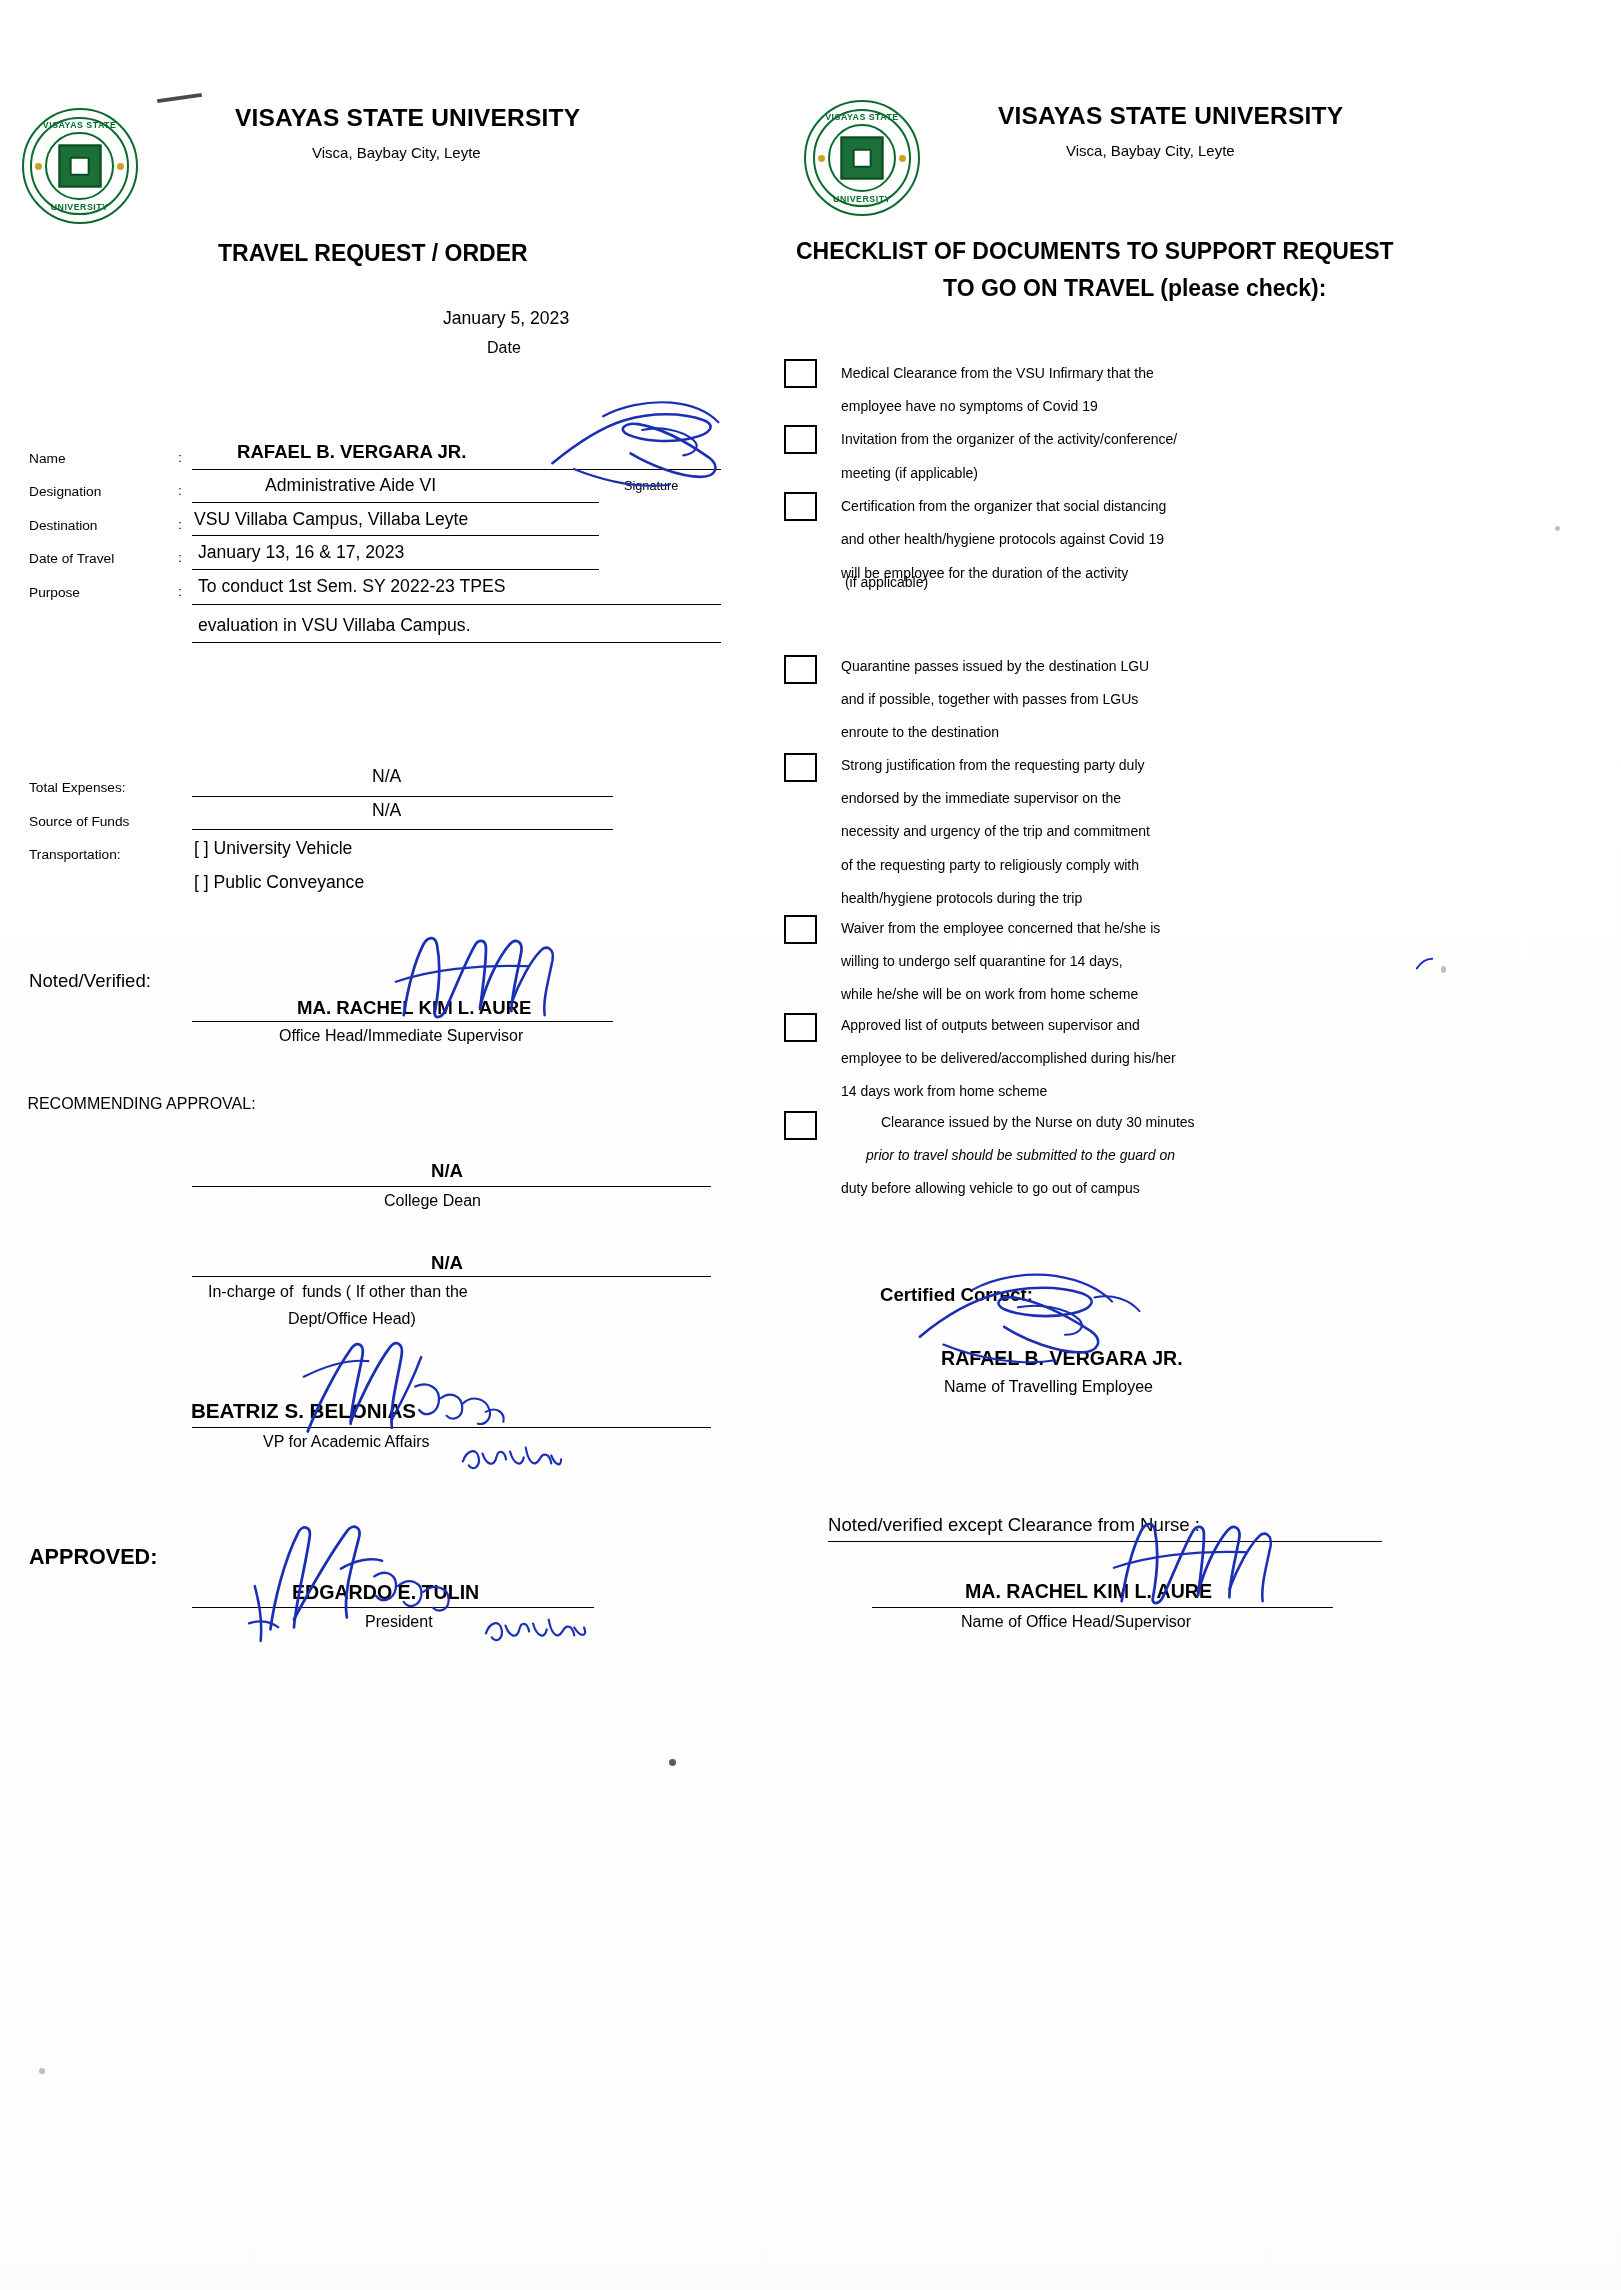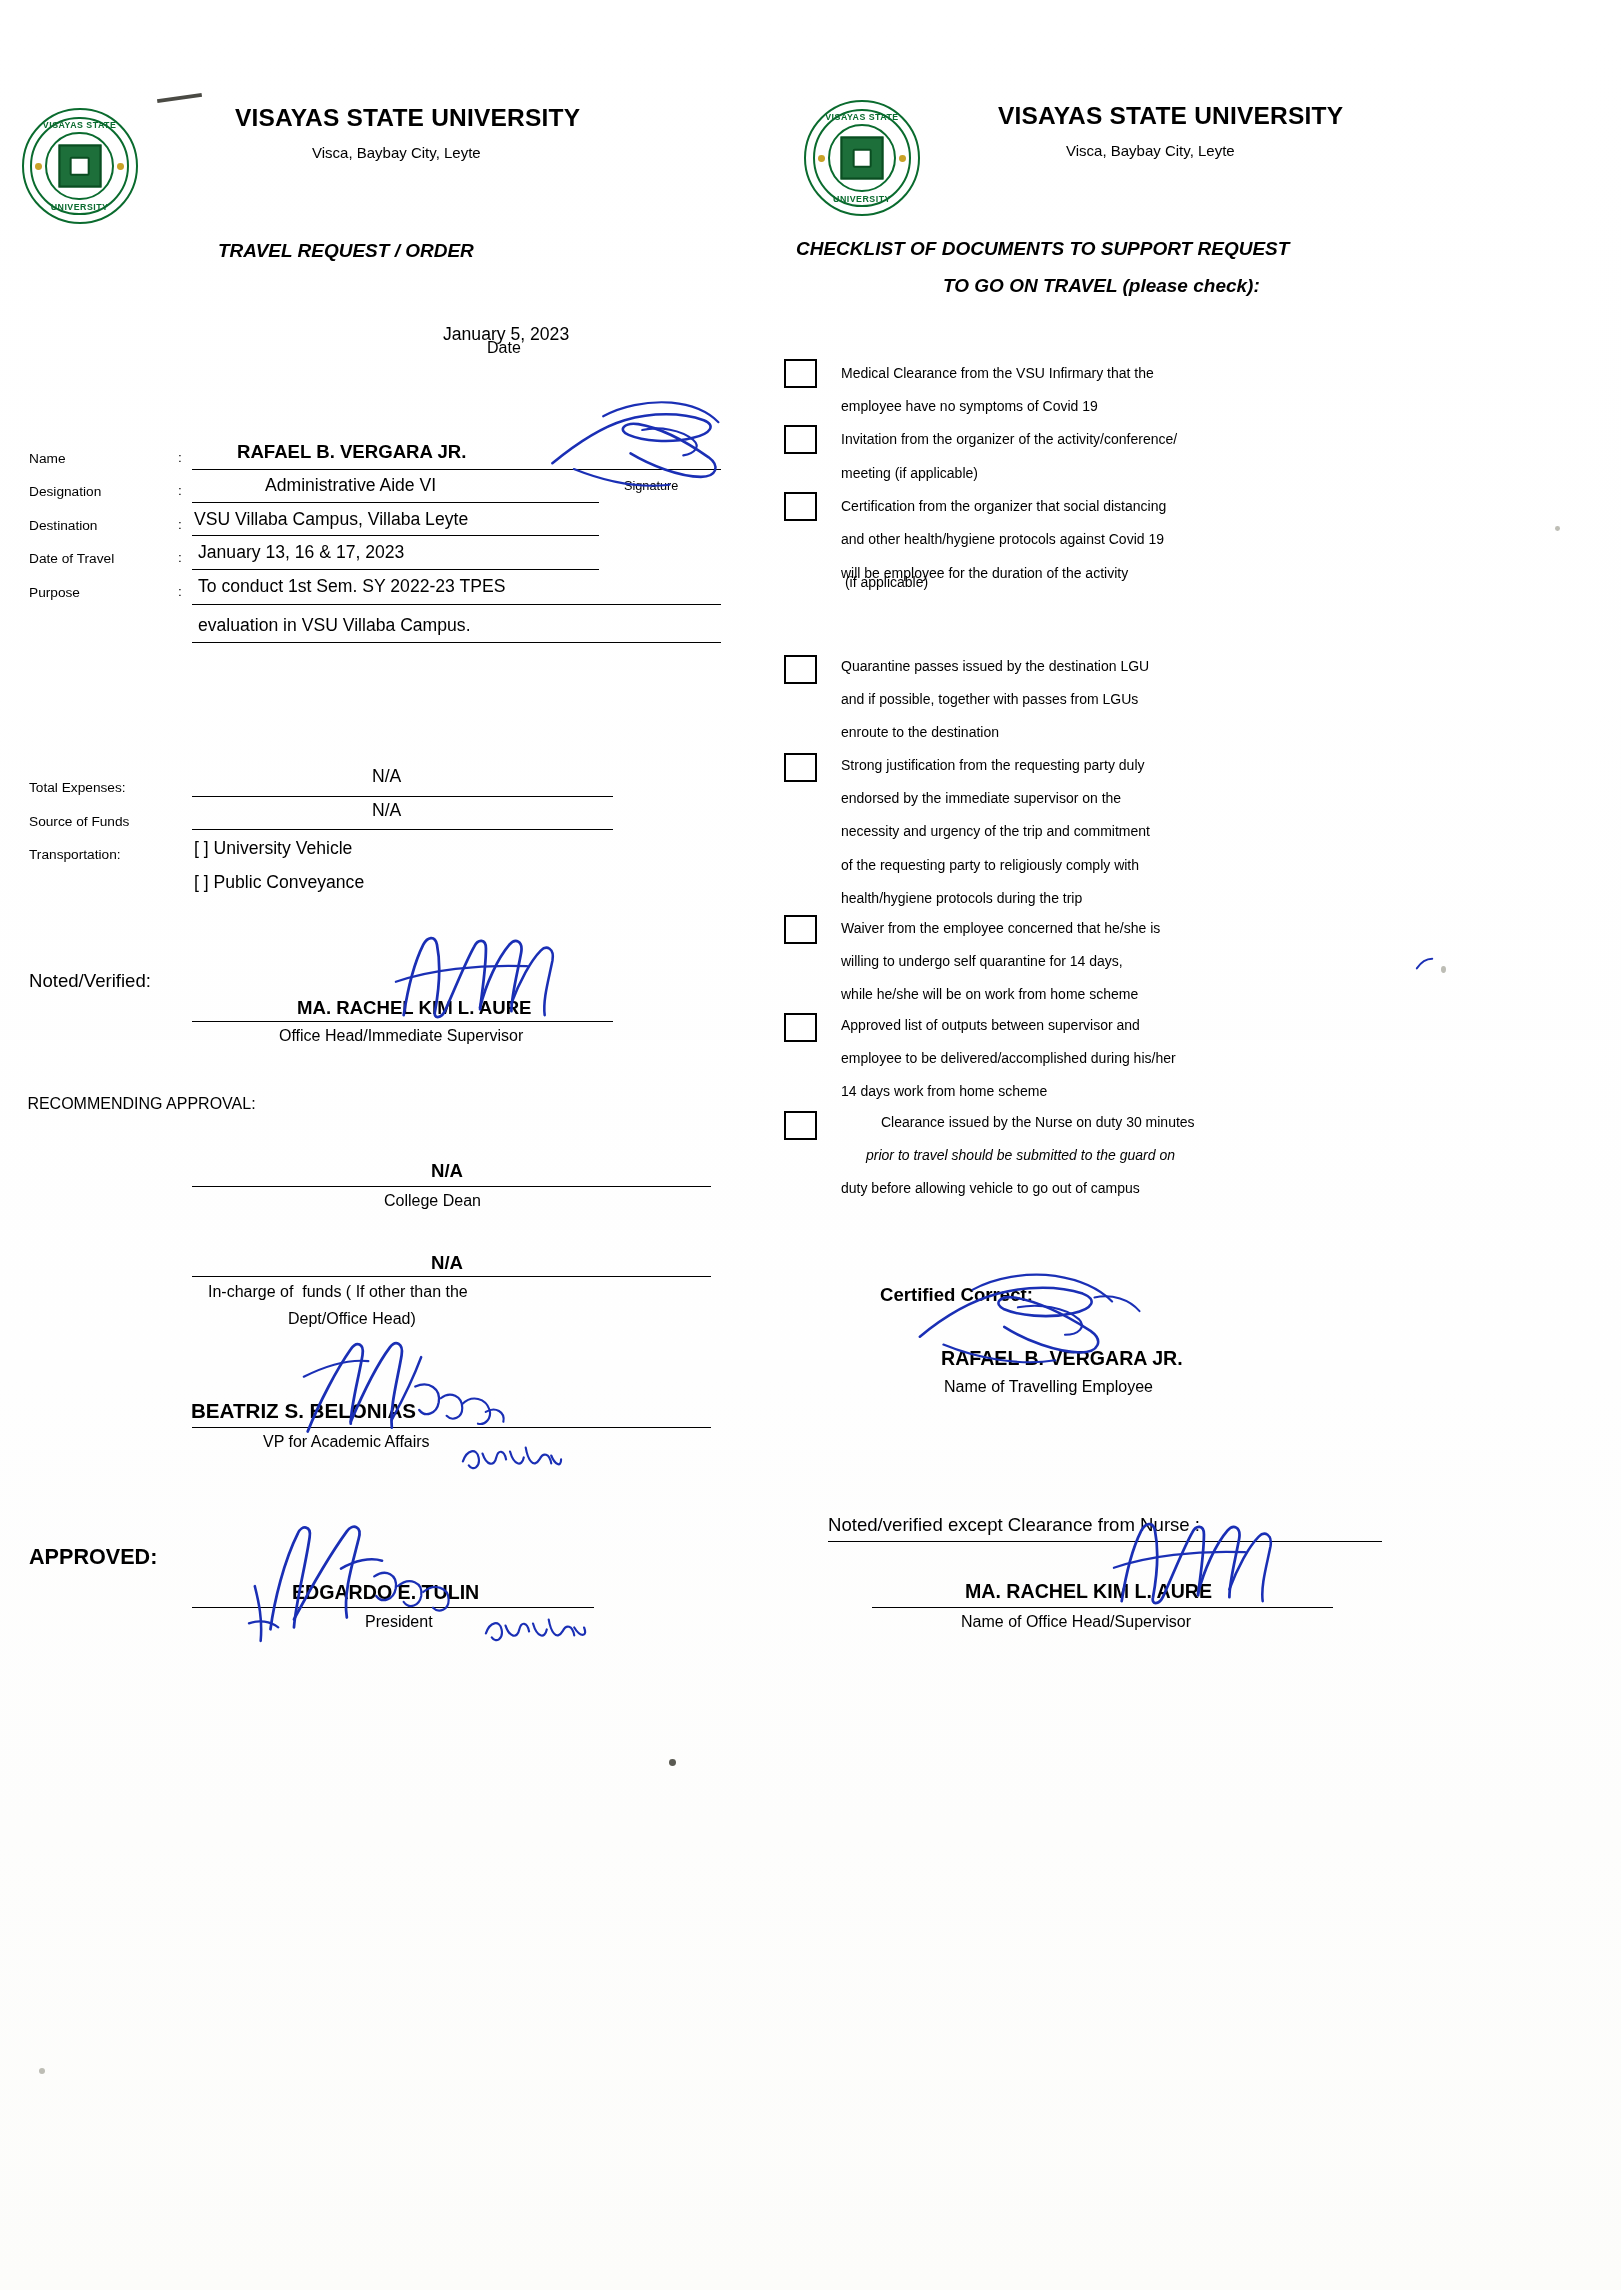--- a/index.html
+++ b/index.html
@@ -95,23 +95,22 @@
   .t { position: absolute; white-space: pre; }
   .univ-title {
     font-size: 24.5px;
     font-weight: bold;
     letter-spacing: 0.2px;
   }
   .univ-sub {
     font-size: 15px;
   }
   .doc-title {
-    font-size: 19px;
+    font-size: 23px;
     font-weight: bold;
-    font-style: italic;
   }
   .lbl { font-size: 13.7px; }
   .val { font-size: 17.6px; }
   .val-bold { font-size: 18.6px; font-weight: bold; }
   .mid { font-size: 16px; }
   .line {
     position: absolute;
     border-bottom: 1.6px solid #000;
     height: 0;
   }
@@ -170,21 +169,21 @@
     <div class="dot l"></div>
     <div class="dot r"></div>
     <div class="ring3"></div>
     <div class="core"></div>
   </div>
 
   <div class="t univ-title" style="left:235px; top:104px;">VISAYAS STATE UNIVERSITY</div>
   <div class="t univ-sub" style="left:312px; top:144px;">Visca, Baybay City, Leyte</div>
   <div class="t doc-title" style="left:218px; top:240px;">TRAVEL REQUEST / ORDER</div>
 
-  <div class="t val" style="left:443px; top:324px;">January 5, 2023</div>
+  <div class="t val" style="left:443px; top:308px;">January 5, 2023</div>
   <div class="t mid" style="left:487px; top:339px;">Date</div>
 
   <div class="t lbl" style="left:29px; top:451px;">Name</div>
   <div class="t lbl" style="left:178px; top:450px;">:</div>
   <div class="t val-bold" style="left:237px; top:441px;">RAFAEL B. VERGARA JR.</div>
   <div class="line" style="left:192px; top:469px; width:529px;"></div>
 
   <div class="t lbl" style="left:29px; top:484px;">Designation</div>
   <div class="t lbl" style="left:178px; top:483px;">:</div>
   <div class="t val" style="left:265px; top:475px;">Administrative Aide VI</div>

